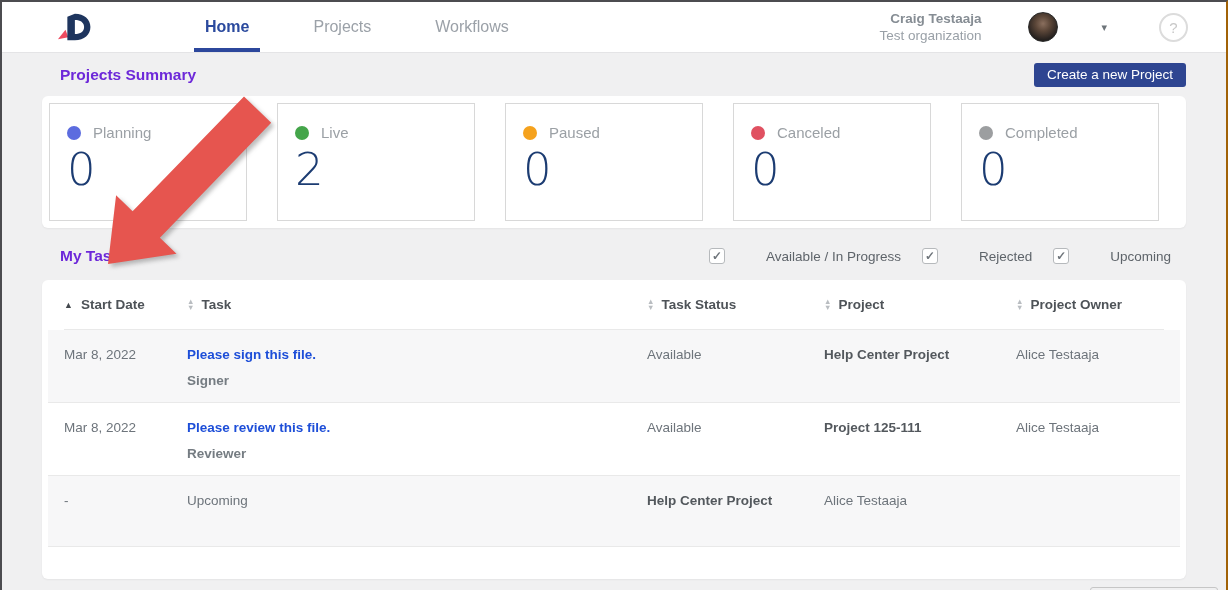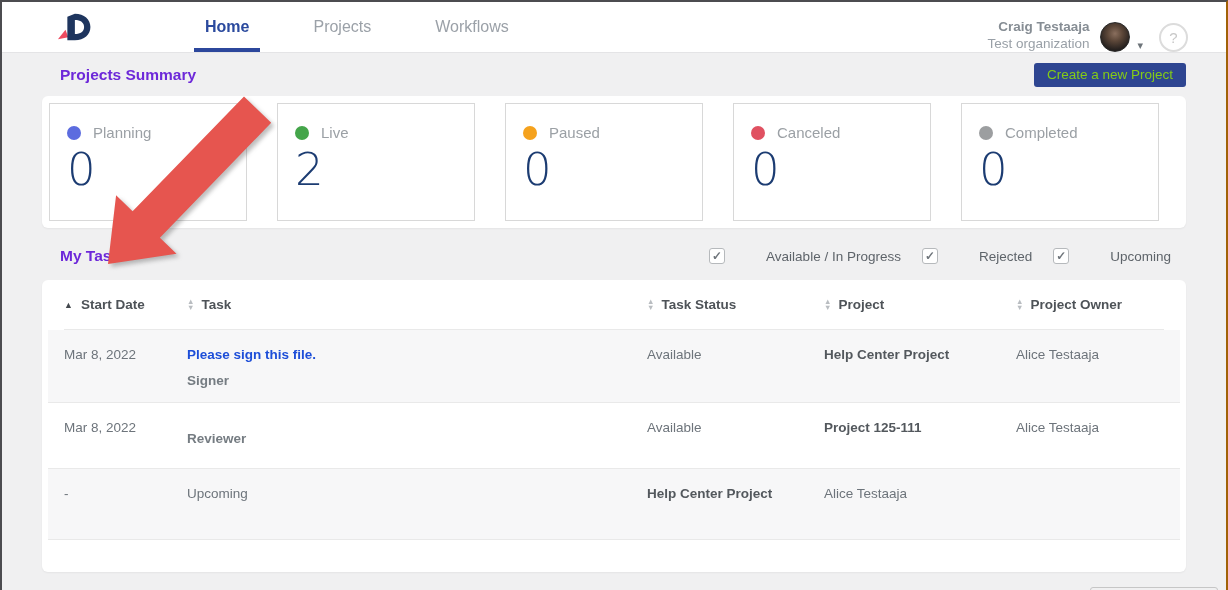--- a/index.html
+++ b/index.html
@@ -10,37 +10,37 @@
            background:#f0f0f1; overflow:hidden; }
 
   
   .topbar { height:51px; background:#fff; border-bottom:1px solid #e4e4e6;
             display:flex; align-items:stretch; padding:0 38px 0 52px; }
   .logo { display:flex; align-items:center; cursor:pointer; }
   .nav { display:flex; margin-left:102px; gap:42px; }
   .tab { display:flex; align-items:center; padding:3px 11px 0 11px; font-size:16px;
          color:#9ba1a8; border-bottom:4px solid transparent; cursor:pointer; }
   .tab.active { color:#2b4a9e; font-weight:bold; border-bottom-color:#2c479c; }
-  .userarea { margin-left:auto; display:flex; align-items:flex-end; }
+  .userarea { margin-left:auto; display:flex; align-items:center;gap:36px; }
   .usertext { text-align:right; margin-right:11px; }
   .username { font-size:13.5px; font-weight:bold; color:#868d94; line-height:17px; }
   .userorg  { font-size:13.5px; color:#99a0a7; line-height:17px; }
   .avatar { width:30px; height:30px; border-radius:50%;
             background:radial-gradient(circle at 50% 38%, #8a6f5e 0%, #5b4638 34%, #26211f 72%, #17140f 100%);
             border:1px solid #2a2a2a; }
   .chev { font-size:11px; color:#6d747a; margin-left:7px; }
   .helpcircle { width:29px; height:29px; border:2px solid #dcdcdc; border-radius:50%;
                 display:flex; align-items:center; justify-content:center;
                 color:#c8c8c8; font-size:15px; margin-left:16px; cursor:pointer; background:#fff; }
 
   
   .main { padding:0 40px; }
   .sectionrow { display:flex; justify-content:space-between; align-items:center; height:43px; padding-left:18px; }
   .h2 { font-size:15.5px; font-weight:bold; color:#6d28d9; }
-  .btn-primary { background:#2e4591; color:#84cc16; font-size:13.5px; border:none;
+  .btn-primary { background:#2e4591; color:#ffffff; font-size:13.5px; border:none;
                  padding:4px 13px; height:24px; border-radius:3px; cursor:pointer;
                  font-family:"Liberation Sans", sans-serif; }
 
   .summary-card { background:#fff; border-radius:6px; padding:7px; display:flex; gap:30px;
                   box-shadow:0 1px 2px rgba(0,0,0,.05); }
   .status-card { width:198px; height:118px; border:1px solid #d8d8d8; padding:20px 17px 0 17px; cursor:pointer; background:#fff; }
   .status-head { display:flex; align-items:center; gap:12px; }
   .dot { width:14px; height:14px; border-radius:50%; }
   .status-label { font-size:15px; color:#9ba0a5; }
   .count { font-size:45px; font-weight:200; color:#1c3c72; margin-top:4px; line-height:1.1;
@@ -228,20 +228,21 @@
           <div class="task-role">Signer</div>
         </div>
         <div class="cell">Available</div>
         <div class="cell-project">Help Center Project</div>
         <div class="cell">Alice Testaaja</div>
       </div>
 
       <div class="trow tbodyrow">
         <div class="cell">Mar 8, 2022</div>
         <div>
+          <div class="task-title">Please review this file.</div>
           <div class="task-role">Reviewer</div>
         </div>
         <div class="cell">Available</div>
         <div class="cell-project">Project 125-111</div>
         <div class="cell">Alice Testaaja</div>
       </div>
 
       <div class="trow tbodyrow alt last">
         <div class="cell">-</div>
         <div class="cell">Upcoming</div>

